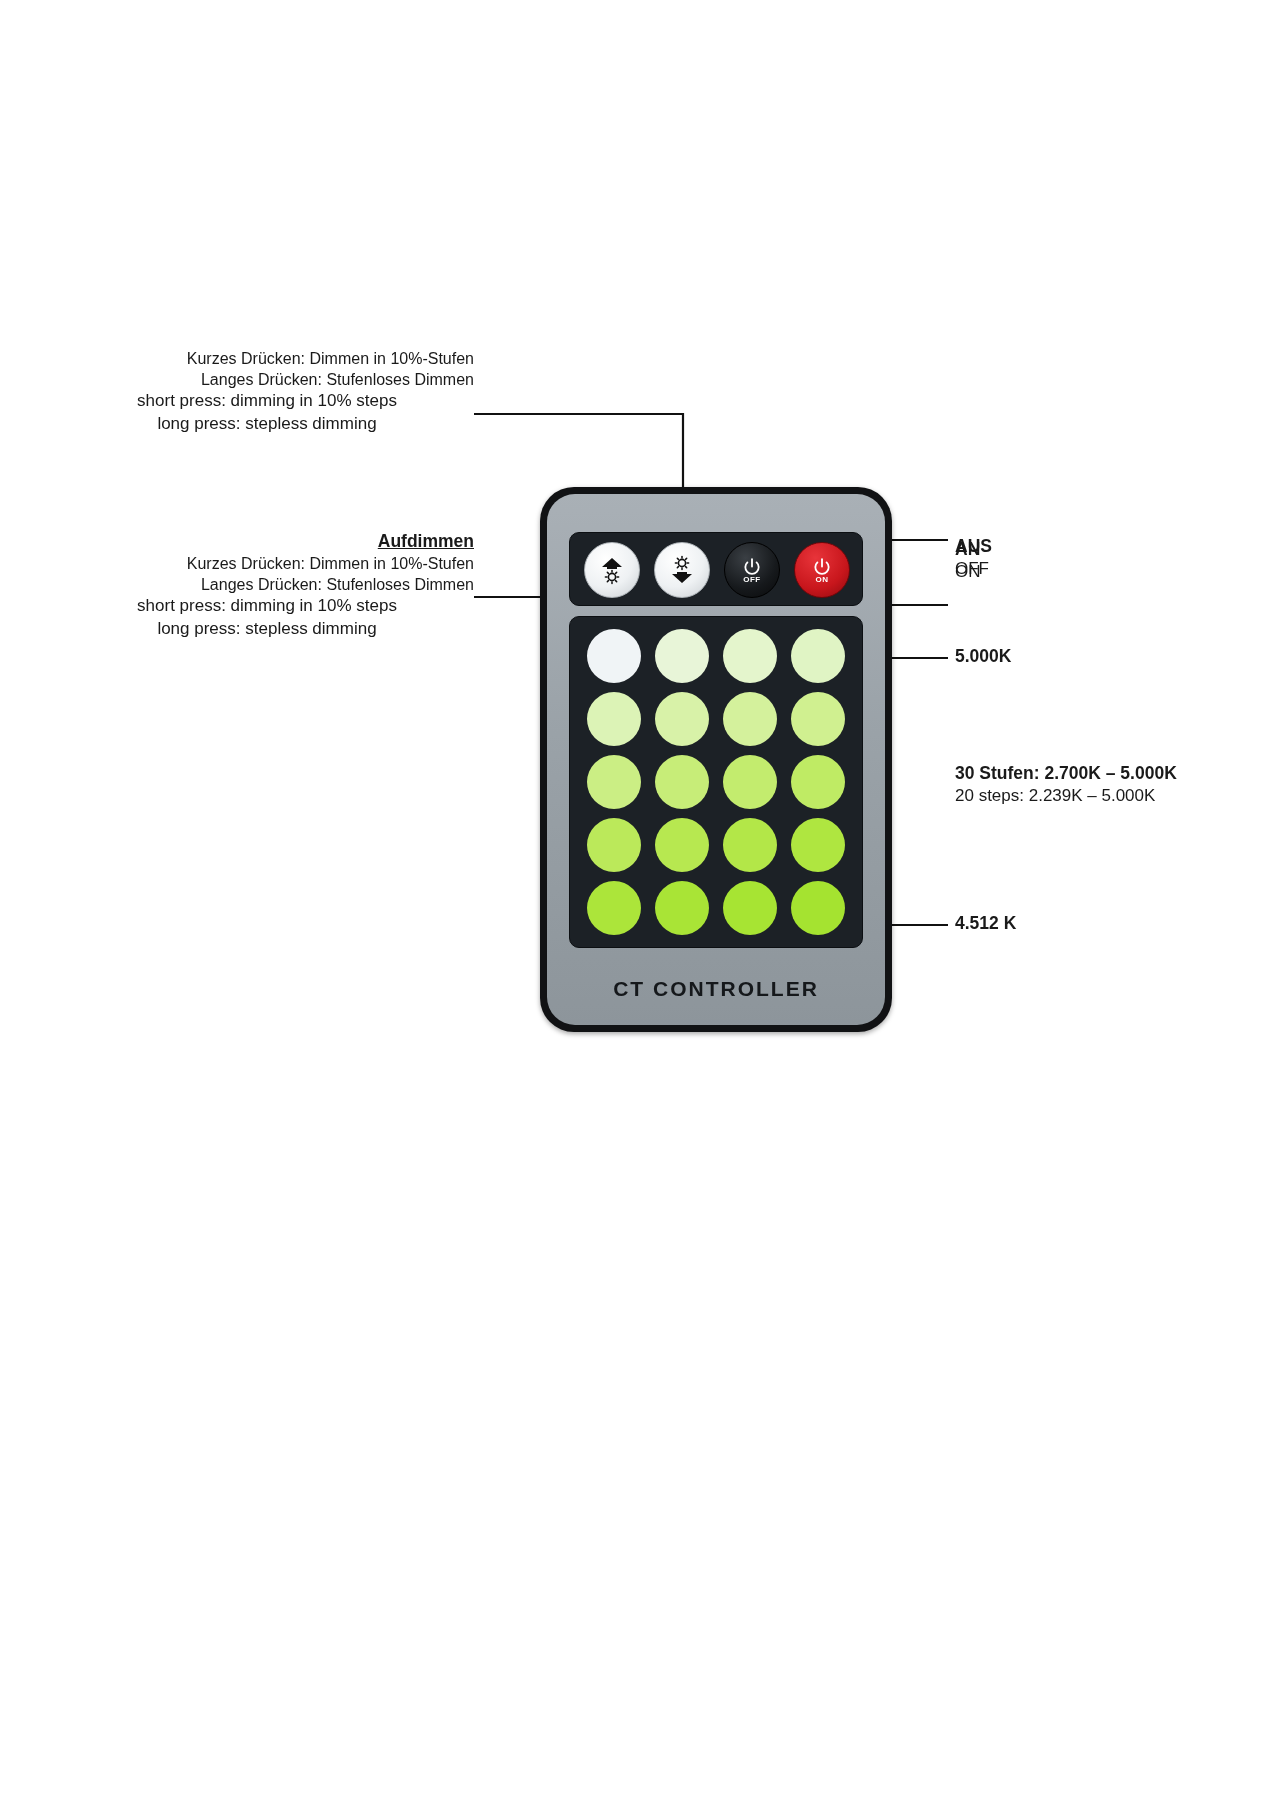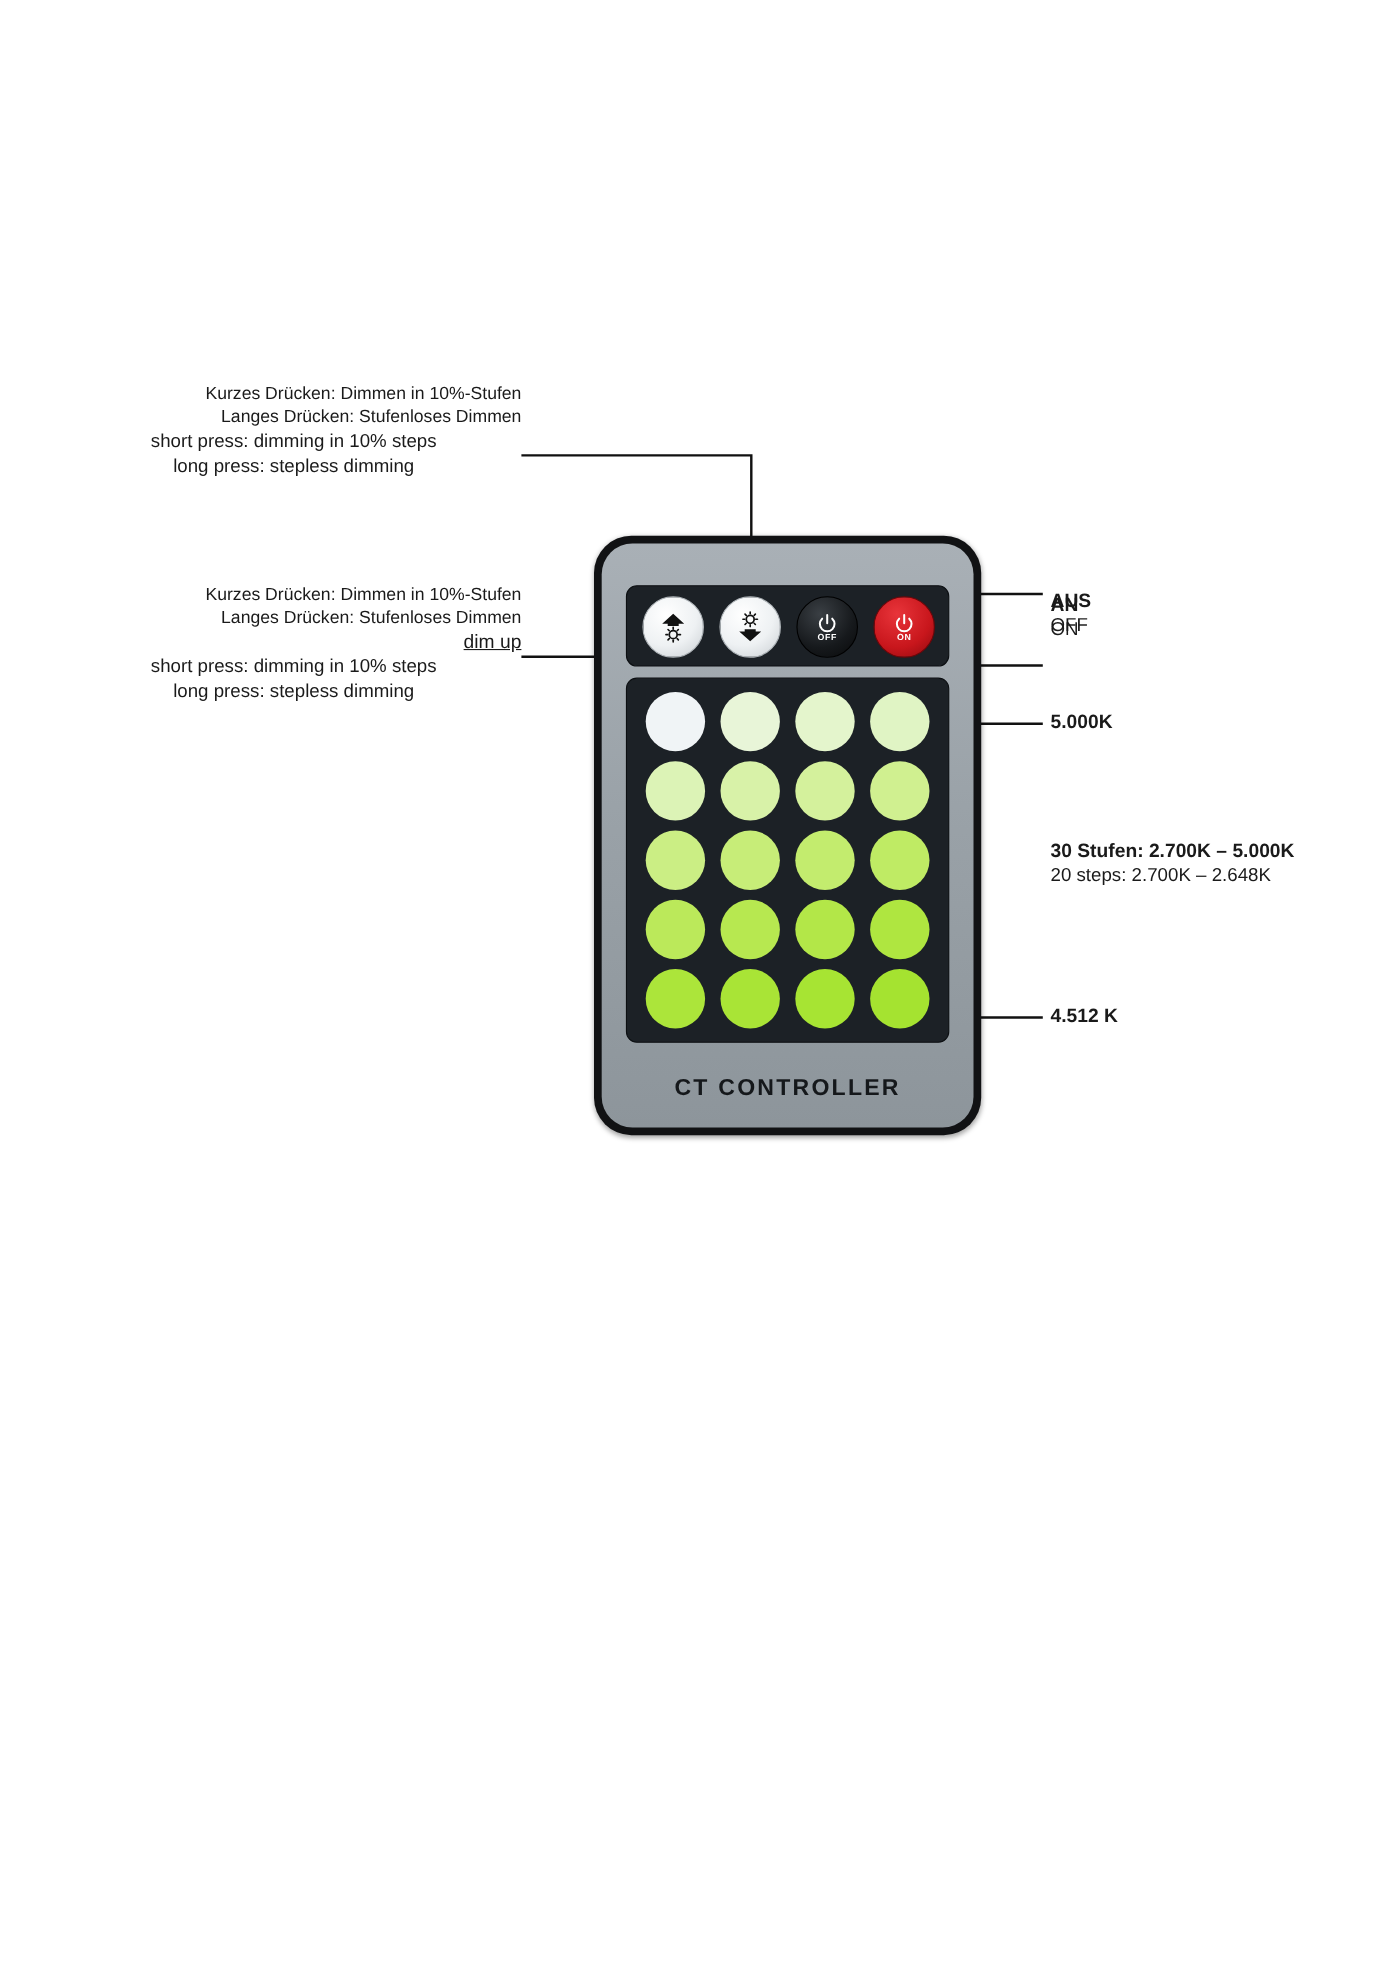--- a/index.html
+++ b/index.html
@@ -209,44 +209,44 @@
 </svg>
 
 <div class="ann right-align" style="left:60px; top:348px; width:414px;">
   <span class="bold-line">Kurzes Drücken: Dimmen in 10%-Stufen</span>
   <span class="bold-line">Langes Drücken: Stufenloses Dimmen</span>
   <span class="plain">short press: dimming in 10% steps</span>
   <span class="plain">long press: stepless dimming</span>
 </div>
 
 <div class="ann right-align" style="left:60px; top:530px; width:414px;">
+  <span class="hd">Aufdimmen</span>
   <span class="bold-line">Kurzes Drücken: Dimmen in 10%-Stufen</span>
   <span class="bold-line">Langes Drücken: Stufenloses Dimmen</span>
-  <span class="sub-hd">dim up</span>
   <span class="plain">short press: dimming in 10% steps</span>
   <span class="plain">long press: stepless dimming</span>
 </div>
 
 <div class="ann left-align" style="left:955px; top:501px; width:240px;margin-top:34px;">
   <span class="lbl-bold">AUS</span>
   <span class="lbl-plain">OFF</span>
 </div>
 
 <div class="ann left-align" style="left:955px; top:538px; width:240px;">
   <span class="lbl-bold">AN</span>
   <span class="lbl-plain">ON</span>
 </div>
 
 <div class="ann left-align" style="left:955px; top:645px; width:260px;">
   <span class="lbl-bold">5.000K</span>
 </div>
 
 <div class="ann left-align" style="left:955px; top:762px; width:300px;">
   <span class="lbl-bold">30 Stufen: 2.700K – 5.000K</span>
-  <span class="lbl-plain">20 steps: 2.700K – 2.648K</span>
+  <span class="lbl-plain">20 steps: 2.239K – 5.000K</span>
 </div>
 
 <div class="ann left-align" style="left:955px; top:912px; width:260px;">
   <span class="lbl-bold">4.512 K</span>
 </div>
 
 <div id="remote">
   <div id="remote-inner">
 
     <div id="top-panel">

